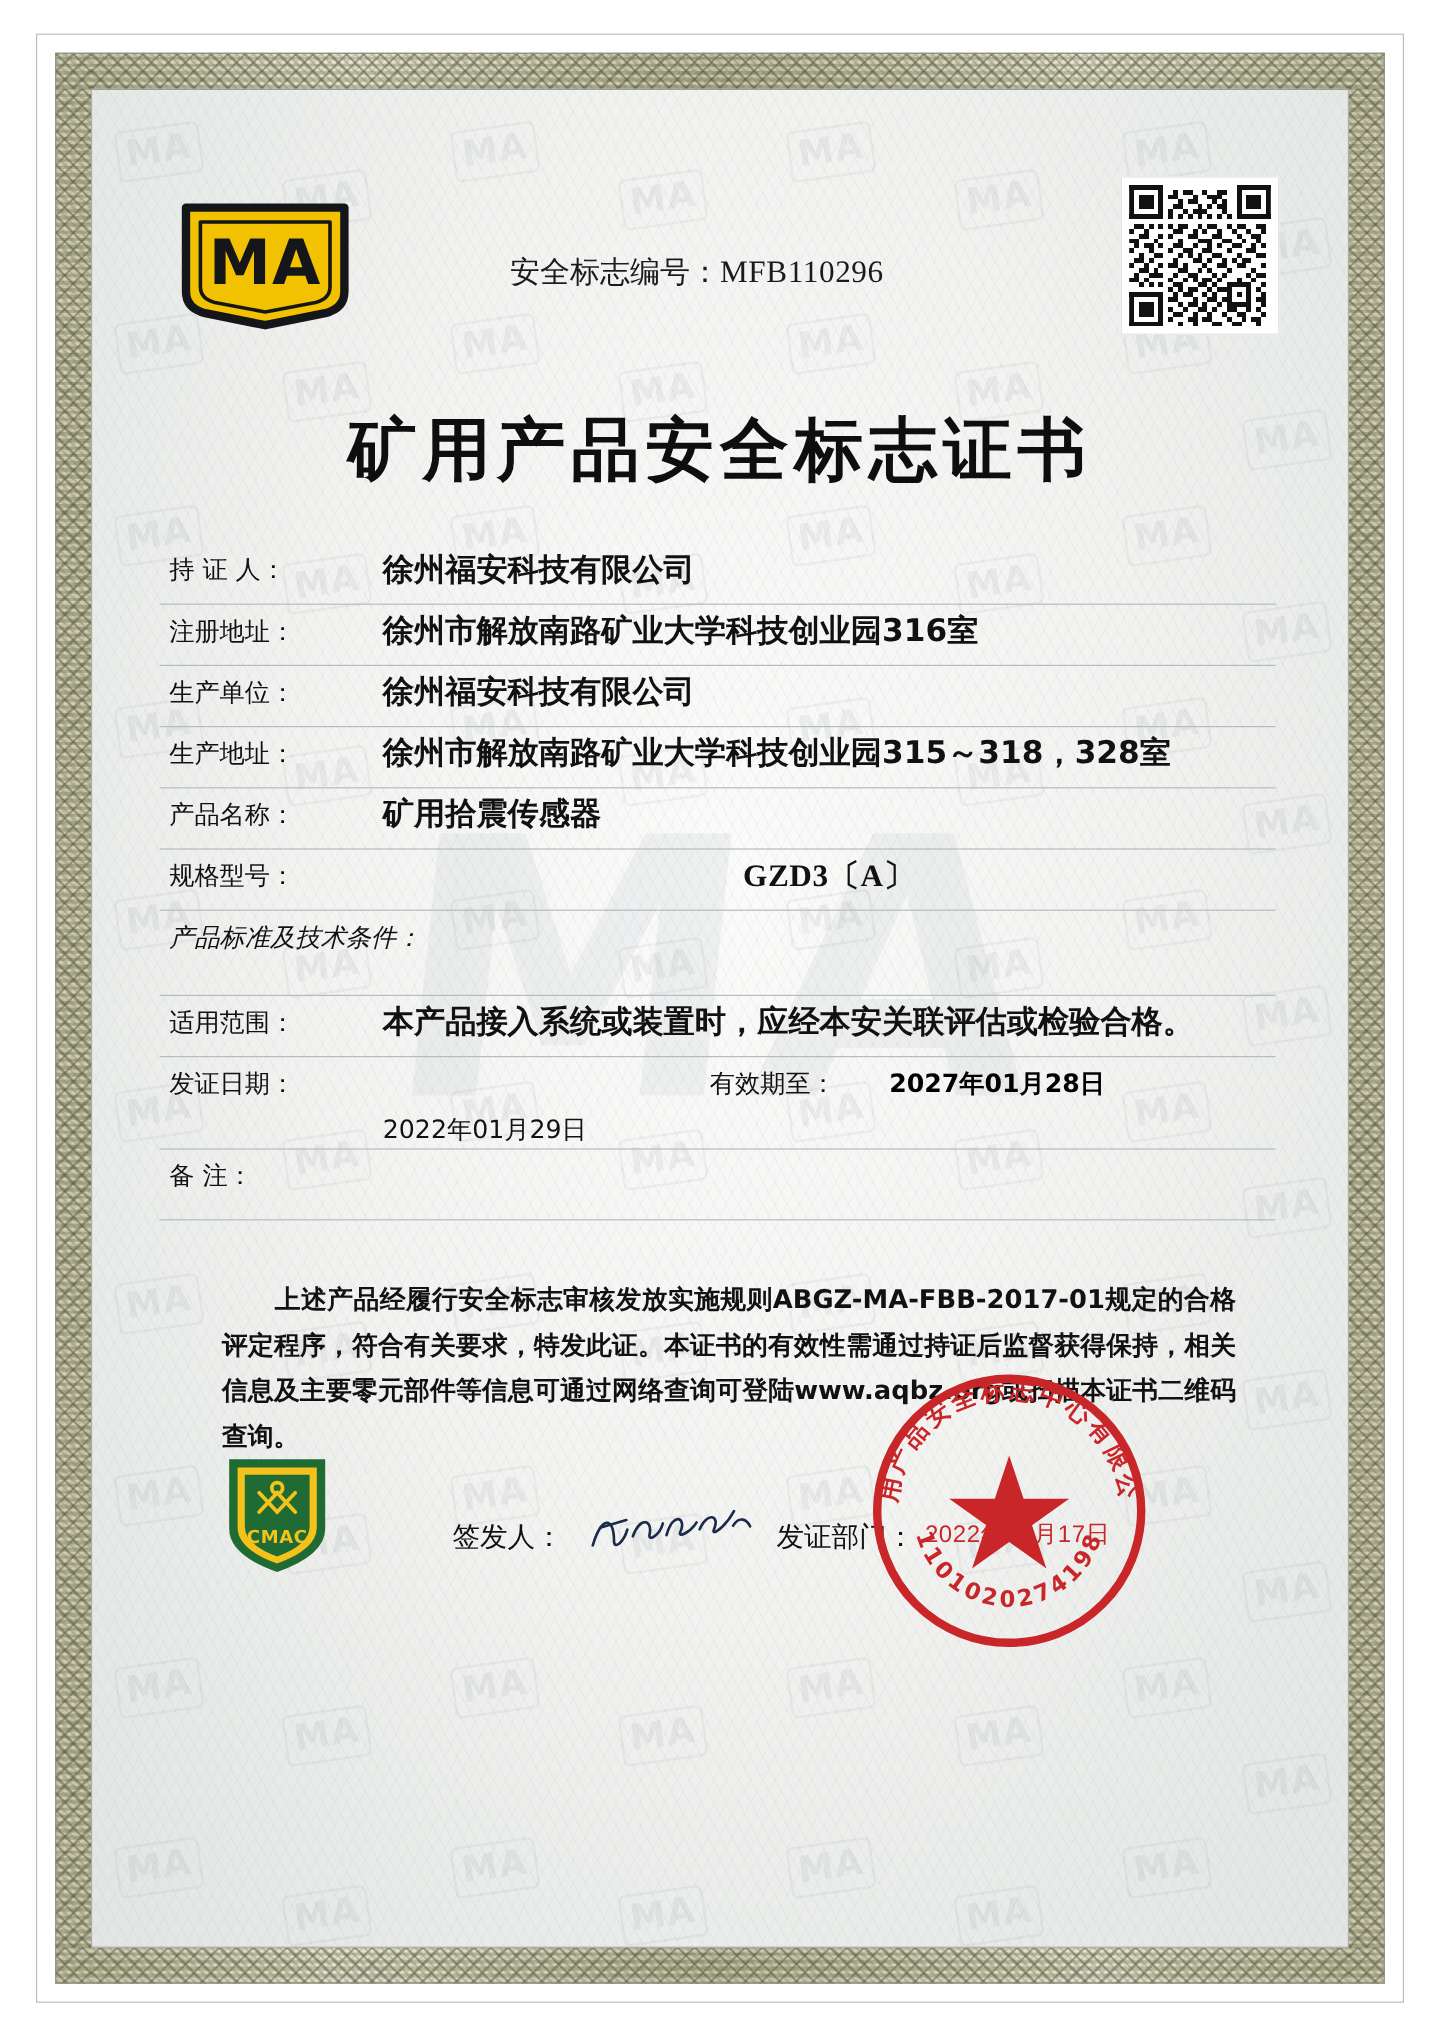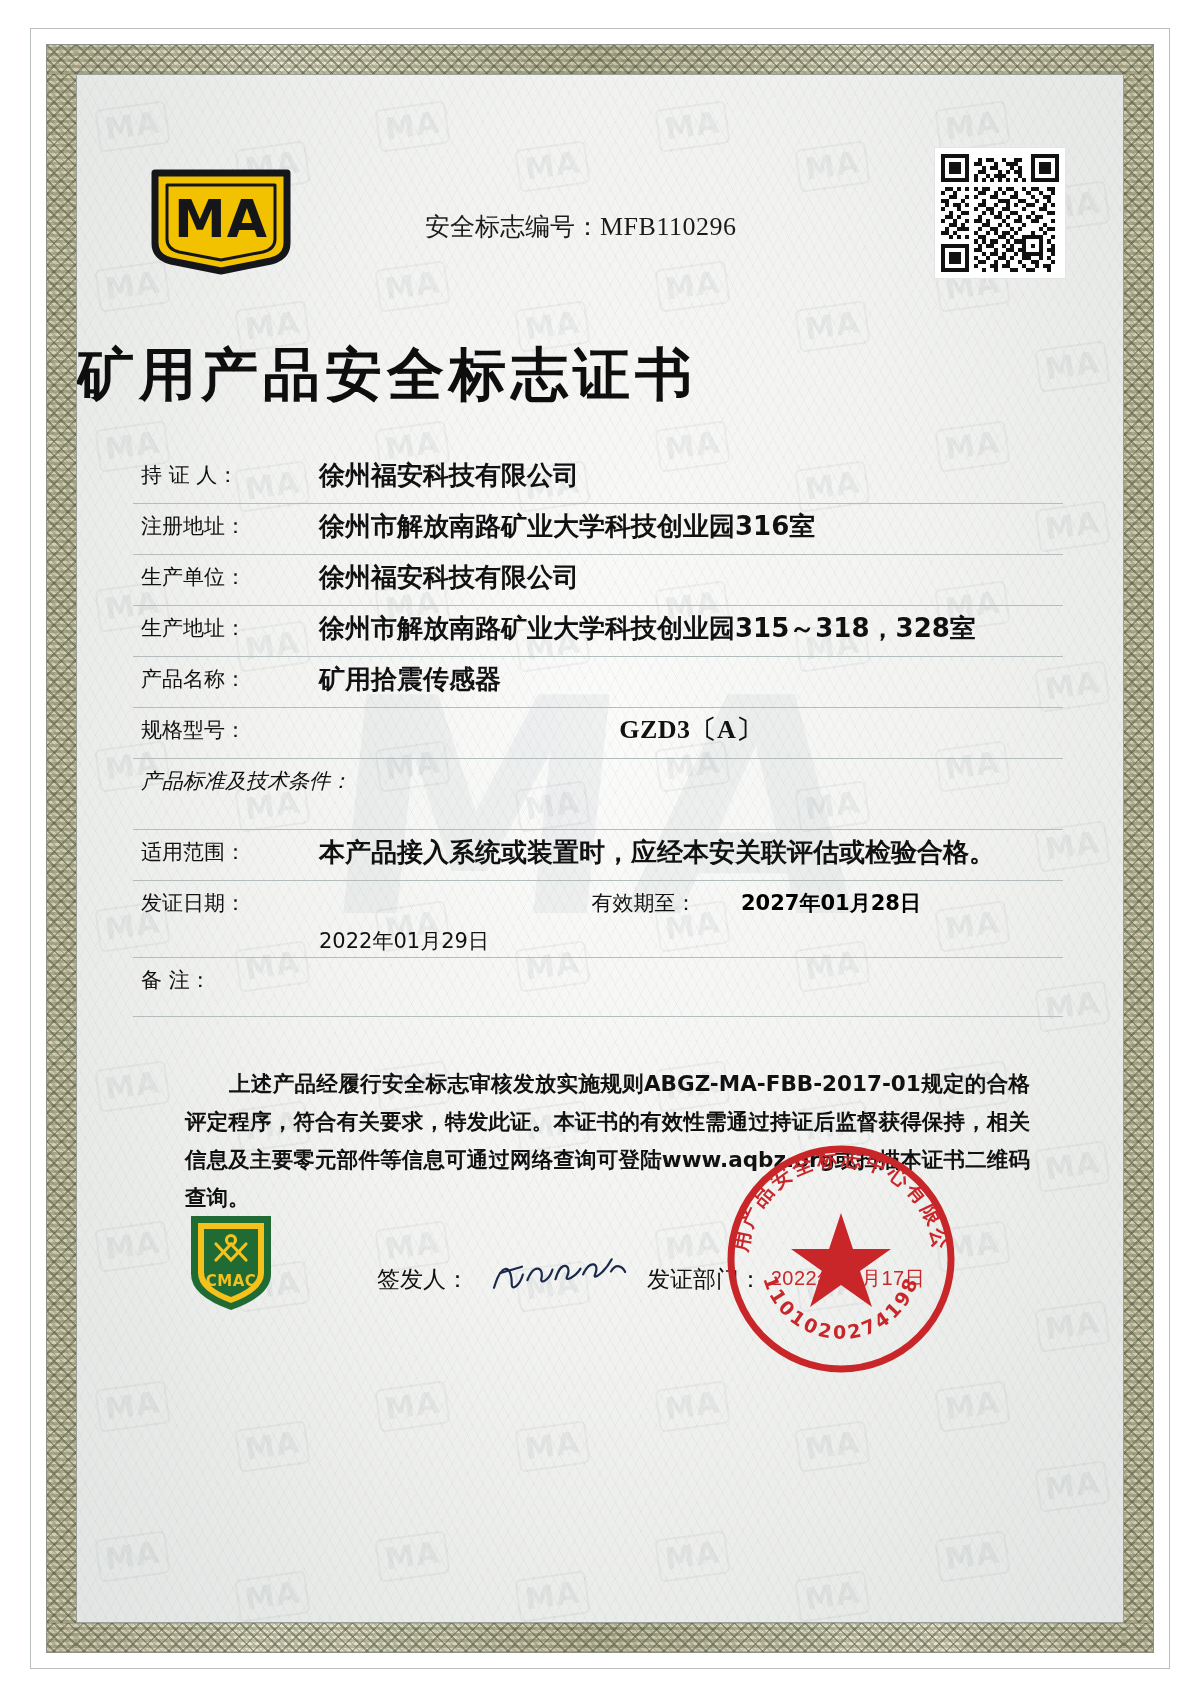--- a/index.html
+++ b/index.html
@@ -167,21 +167,21 @@
   .qr {
     width: 100%; height: 100%;
     display: block;
   }
 
   
   .title {
     position: absolute;
     left: 0; right: 0;
     top: 262px;
-    text-align: left;
+    text-align: center;
     font-family: "DejaVu Sans", "Liberation Sans", sans-serif;
     font-weight: 700;
     font-size: 57px;
     letter-spacing: 5px;
     color: #0e0e0e;
   }
 
   
   .fields {
     position: absolute;

